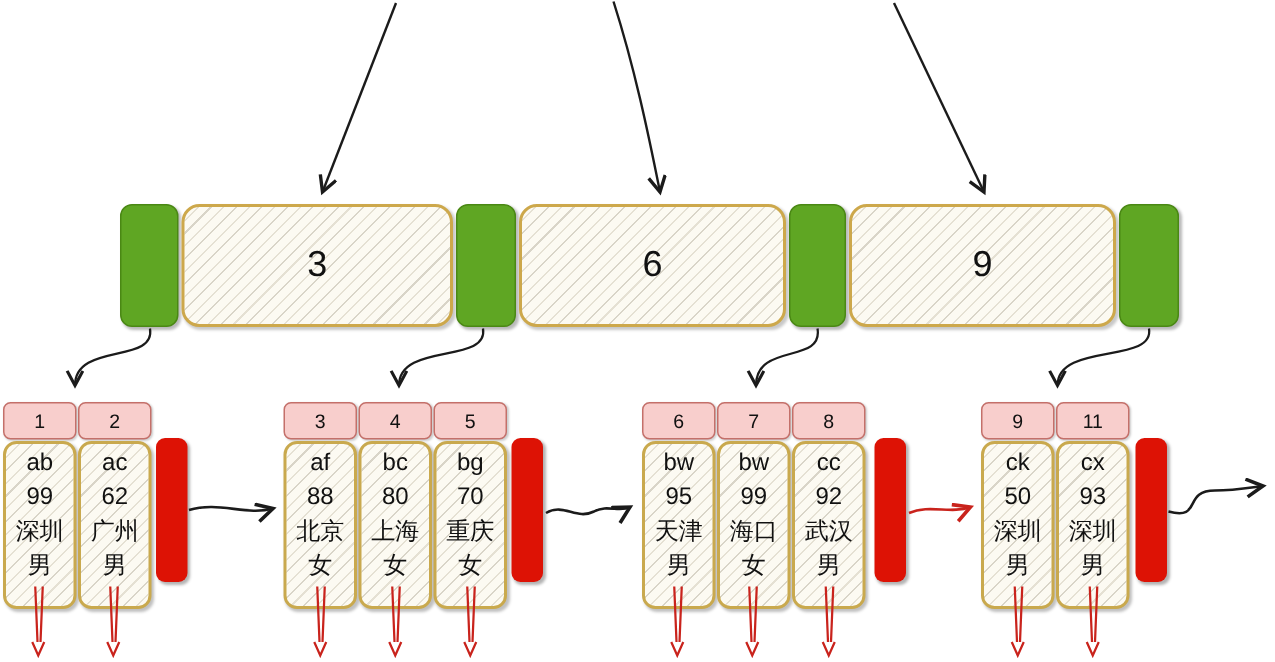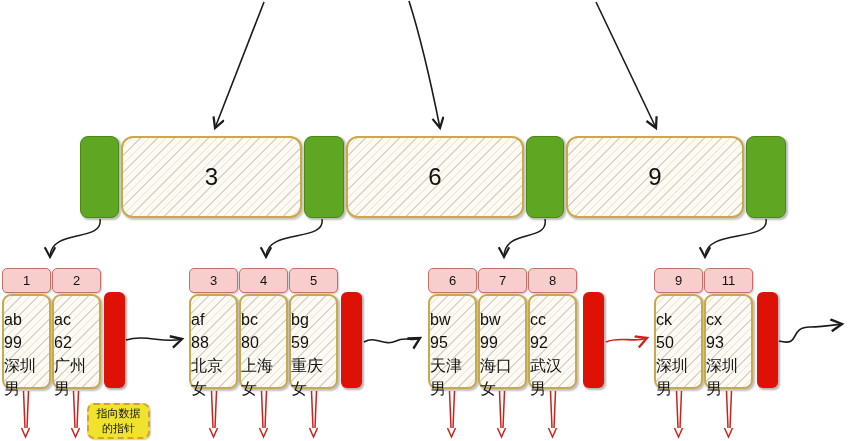--- a/index.html
+++ b/index.html
@@ -54,28 +54,28 @@
     display: flex;
     align-items: center;
     justify-content: center;
     font-size: 13px;
     color: #111;
     box-shadow: 1px 1px 1.5px rgba(0,0,0,.2);
   }
   .records { display: flex; gap: 1px; margin-top: 1px; }
   .record {
     width: 49px;
-    height: 95px;
+    height: 112px;
     border: 2px solid #c9a94e;
     border-radius: 9px;
     font-size: 16px;
     line-height: 23px;
-    text-align: left;
+    text-align: center;
     white-space: pre-line;
-    padding-top: 12px;
+    padding-top: 1px;
     color: #111;
     box-shadow: 1.5px 1.5px 2px rgba(0,0,0,.25);
   }
   .redblock {
     position: absolute;
     top: 292px;
     width: 21px;
     height: 96px;
     background: #dd1205;
     border-radius: 6px;
@@ -151,21 +151,21 @@
     <div class="records">
       <div class="record hatch">af
 88
 北京
 女</div>
       <div class="record hatch">bc
 80
 上海
 女</div>
       <div class="record hatch">bg
-59
+70
 重庆
 女</div>
     </div>
   </div>
   <div class="redblock" style="left:341px"></div>
 
   <div class="group" style="left:428px">
     <div class="slots">
       <div class="slot">6</div>
       <div class="slot">7</div>
@@ -199,22 +199,20 @@
 深圳
 男</div>
       <div class="record hatch">cx
 93
 深圳
 男</div>
     </div>
   </div>
   <div class="redblock" style="left:757px"></div>
 
-  <div class="callout">指向数据
-的指针</div>
 
   <svg class="arrows" viewBox="0 0 850 441" xmlns="http://www.w3.org/2000/svg">
     <defs>
       <marker id="mB" markerWidth="11" markerHeight="11" refX="7.5" refY="4" orient="auto">
         <path d="M1 0.5 L7.5 4 L1 7.5" fill="none" stroke="#1b1b1b" stroke-width="1.4"></path>
       </marker>
       <marker id="mR" markerWidth="11" markerHeight="11" refX="7.5" refY="4" orient="auto">
         <path d="M1 0.5 L7.5 4 L1 7.5" fill="none" stroke="#c9231c" stroke-width="1.4"></path>
       </marker>
     </defs>

